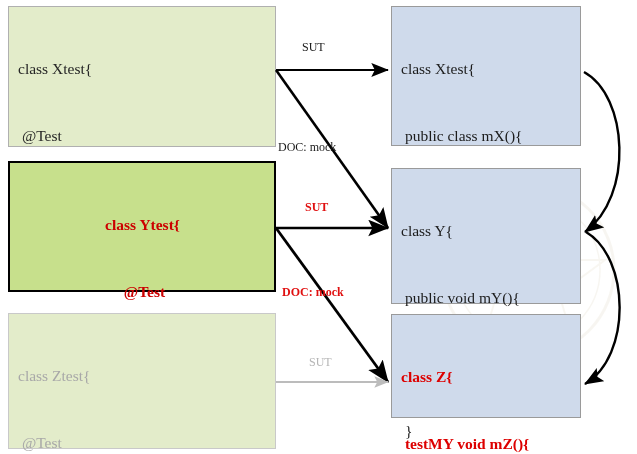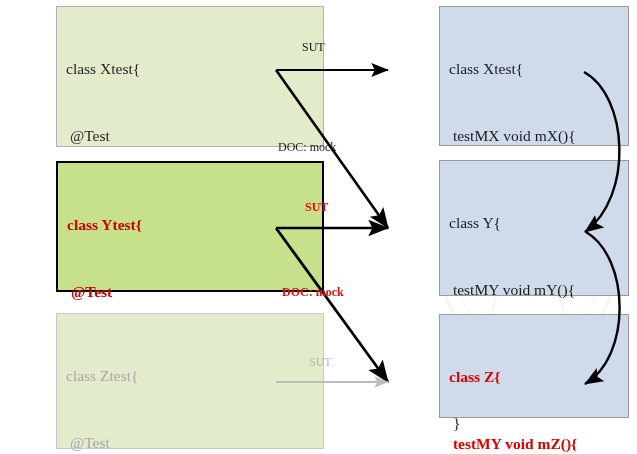--- a/index.html
+++ b/index.html
@@ -30,21 +30,20 @@
 
   
   .box {
     position: absolute;
     box-sizing: border-box;
     z-index: 3;
     padding: 6px 8px 12px 9px;
     font-size: 15.5px;
     line-height: 1.44;
     white-space: pre;
-    margin-left: 48px;
   }
   .box-green {
     background: #e3ecca;
     border: 1px solid #b0b0b0;
     color: #262626;
   }
   .box-green-hi {
     background: #c7e08c;
     border: 2px solid #000000;
     color: #cc0000;
@@ -66,24 +65,24 @@
     color: #dd0000;
     font-weight: bold;
   }
 
   .line { display: block; }
   .dim { color: #aaaaaa; font-weight: normal; }
   .blank { visibility: hidden; }
 
   
   #box-xtest   { left: 8px;   top: 6px;   width: 268px; height: 141px; }
-  #box-ytest   { left: 8px;   top: 161px; width: 268px; height: 131px; }
+  #box-ytest   { left: 8px;   top: 161px; width: 268px; height: 131px; text-align: center; }
   #box-ztest   { left: 8px;   top: 313px; width: 268px; height: 136px; }
   #box-x       { left: 391px; top: 6px;   width: 190px; height: 140px; }
-  #box-y       { left: 391px; top: 160px; width: 190px; height: 136px; }
+  #box-y       { left: 391px; top: 168px; width: 190px; height: 136px; }
   #box-z       { left: 391px; top: 314px; width: 190px; height: 104px; }
 
   
   .arrow-label {
     position: absolute;
     z-index: 5;
     font-size: 12px;
     white-space: nowrap;
   }
   .lbl-black { color: #1a1a1a; }
@@ -141,30 +140,30 @@
     <span class="line">class Ztest{</span>
     <span class="line"> @Test</span>
     
     
     
     
   </div>
 
   <div class="box box-blue" id="box-x">
     <span class="line">class Xtest{</span>
-    <span class="line"> testMX void mX(){</span>
+    <span class="line"> public class mX(){</span>
     <span class="line">   //code with Y</span>
     <span class="line"> }</span>
     <span class="line blank">&nbsp;</span>
     <span class="line">}</span>
   </div>
 
   <div class="box box-blue" id="box-y">
     <span class="line">class Y{</span>
-    <span class="line"> testMY void mY(){</span>
+    <span class="line"> public void mY(){</span>
     <span class="line dim">   //code with Z</span>
     <span class="line"> }</span>
     
     
   </div>
 
   <div class="box box-blue-hi" id="box-z">
     <span class="line">class Z{</span>
     <span class="line"> testMY void mZ(){</span>
     

